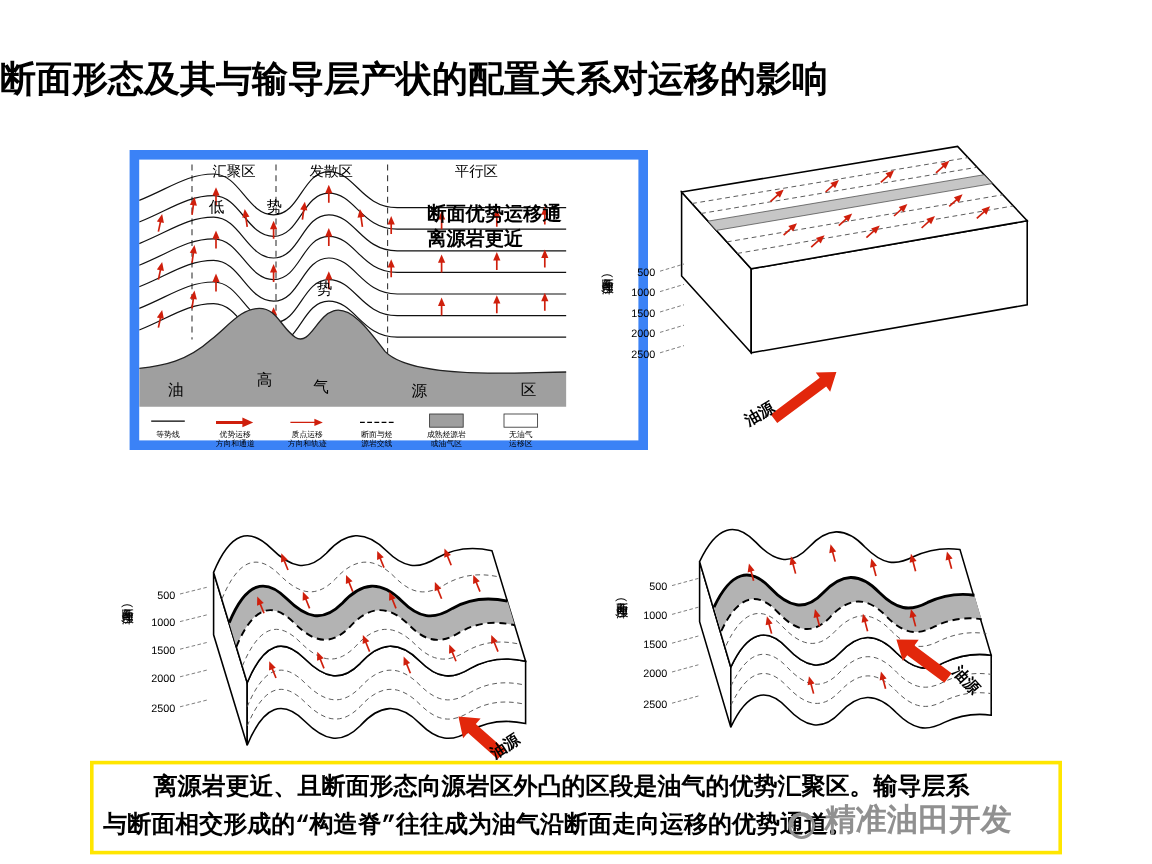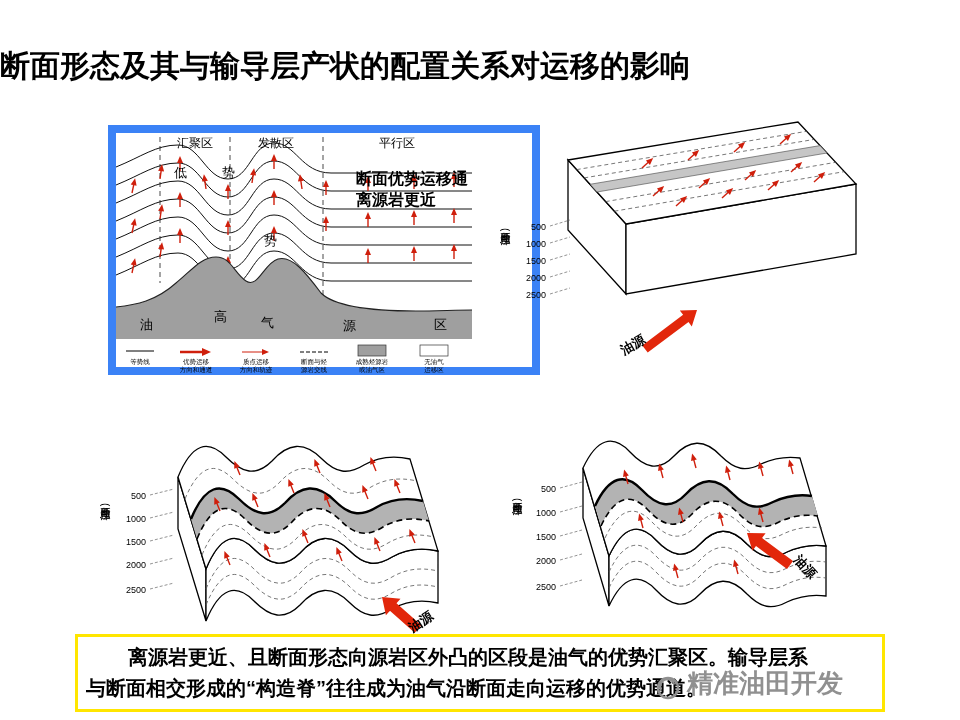--- a/index.html
+++ b/index.html
@@ -34,21 +34,21 @@
   .block-a .vlabel { left:18px; top:112px; height:80px; }
   .block-b .vlabel { left:18px; top:84px;  height:96px; }
   .block-c .vlabel { left:32px; top:76px;  height:96px; }
   .block-a .source-label { left:140px; top:224px; transform:rotate(-30deg); }
   .block-b .source-label { left:328px; top:198px; transform:rotate(-33deg); }
   .block-c .source-label { left:314px; top:140px; transform:rotate(48deg); }
 
   
   .note-box { position:absolute; left:75px; top:634px; width:810px;
               border:3px solid #ffe600; background:#fff; padding:5px 8px;
-              font-size:20px; font-weight:bold; color:#000; line-height:31px; }
+              font-size:20px; font-weight:bold; color:#000; line-height:31px;font-family:Liberation Mono, monospace; }
   .note-l1 { text-indent:42px; }
 
   
   .watermark { position:absolute; left:655px; top:666px; display:flex; align-items:flex-end;
                gap:6px; color:#909090; font-size:26px; font-weight:bold; z-index:5; }
 </style>
 </head>
 <body>
 
 <div class="slide">

